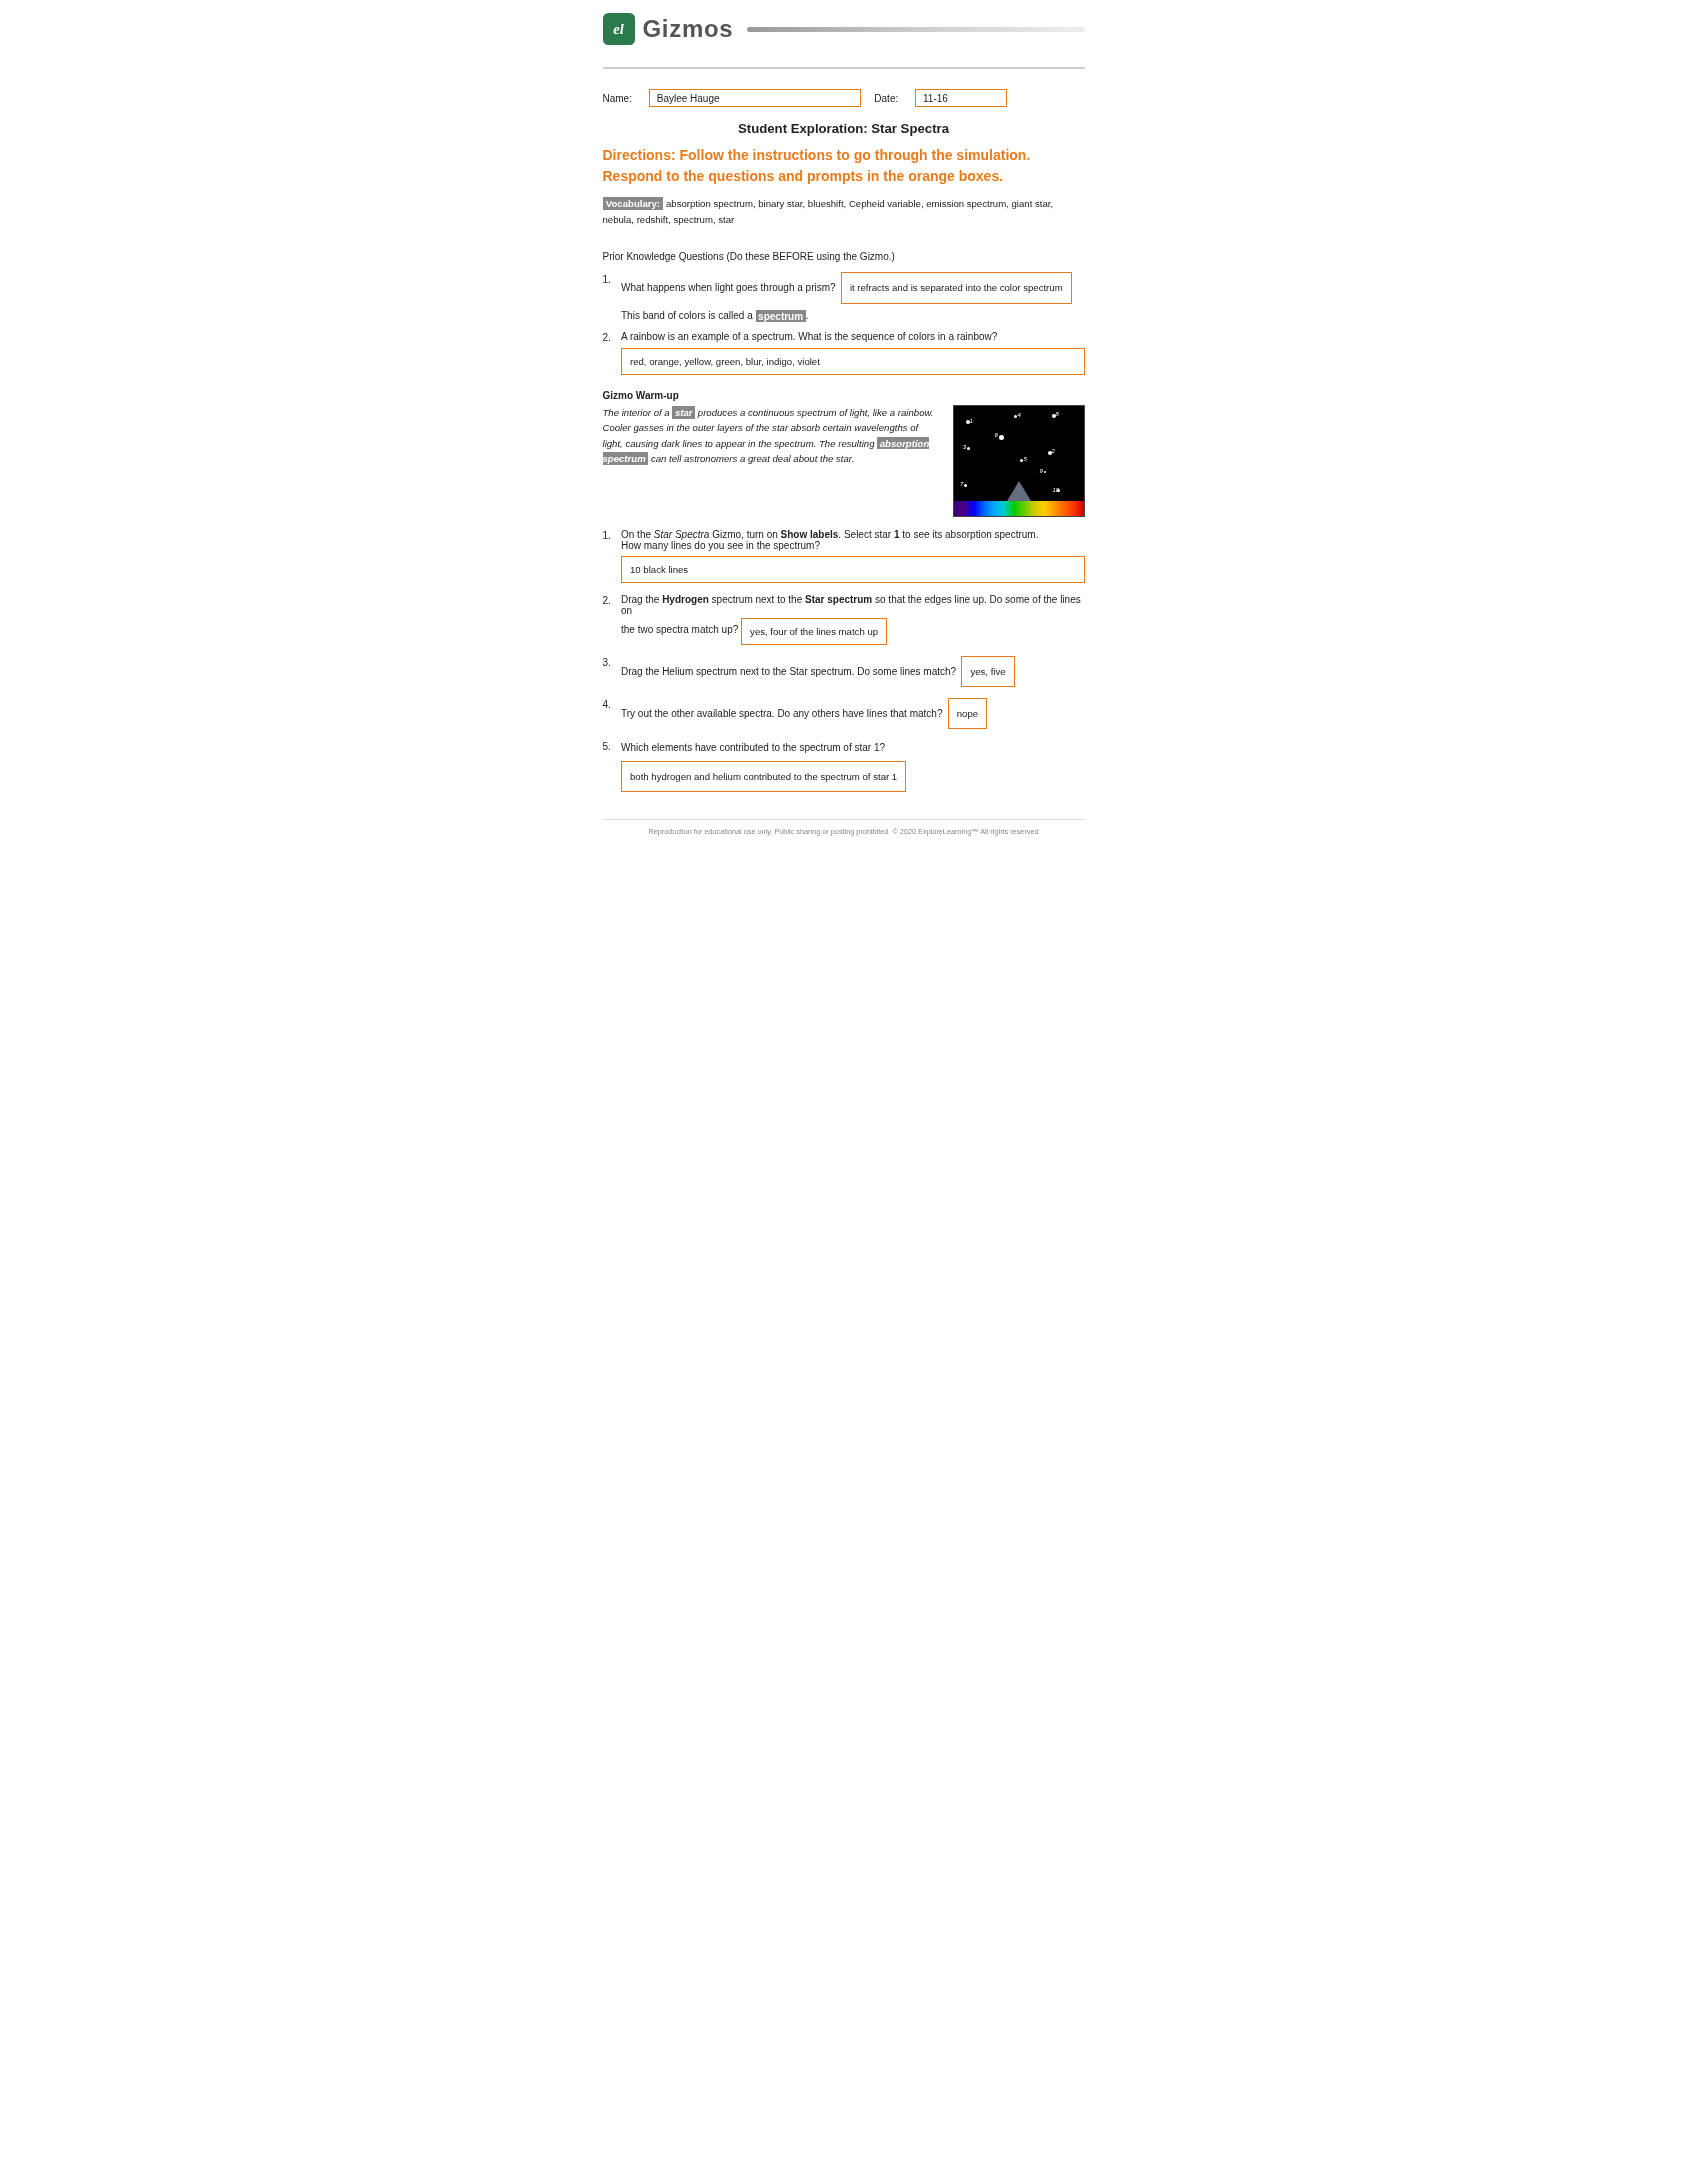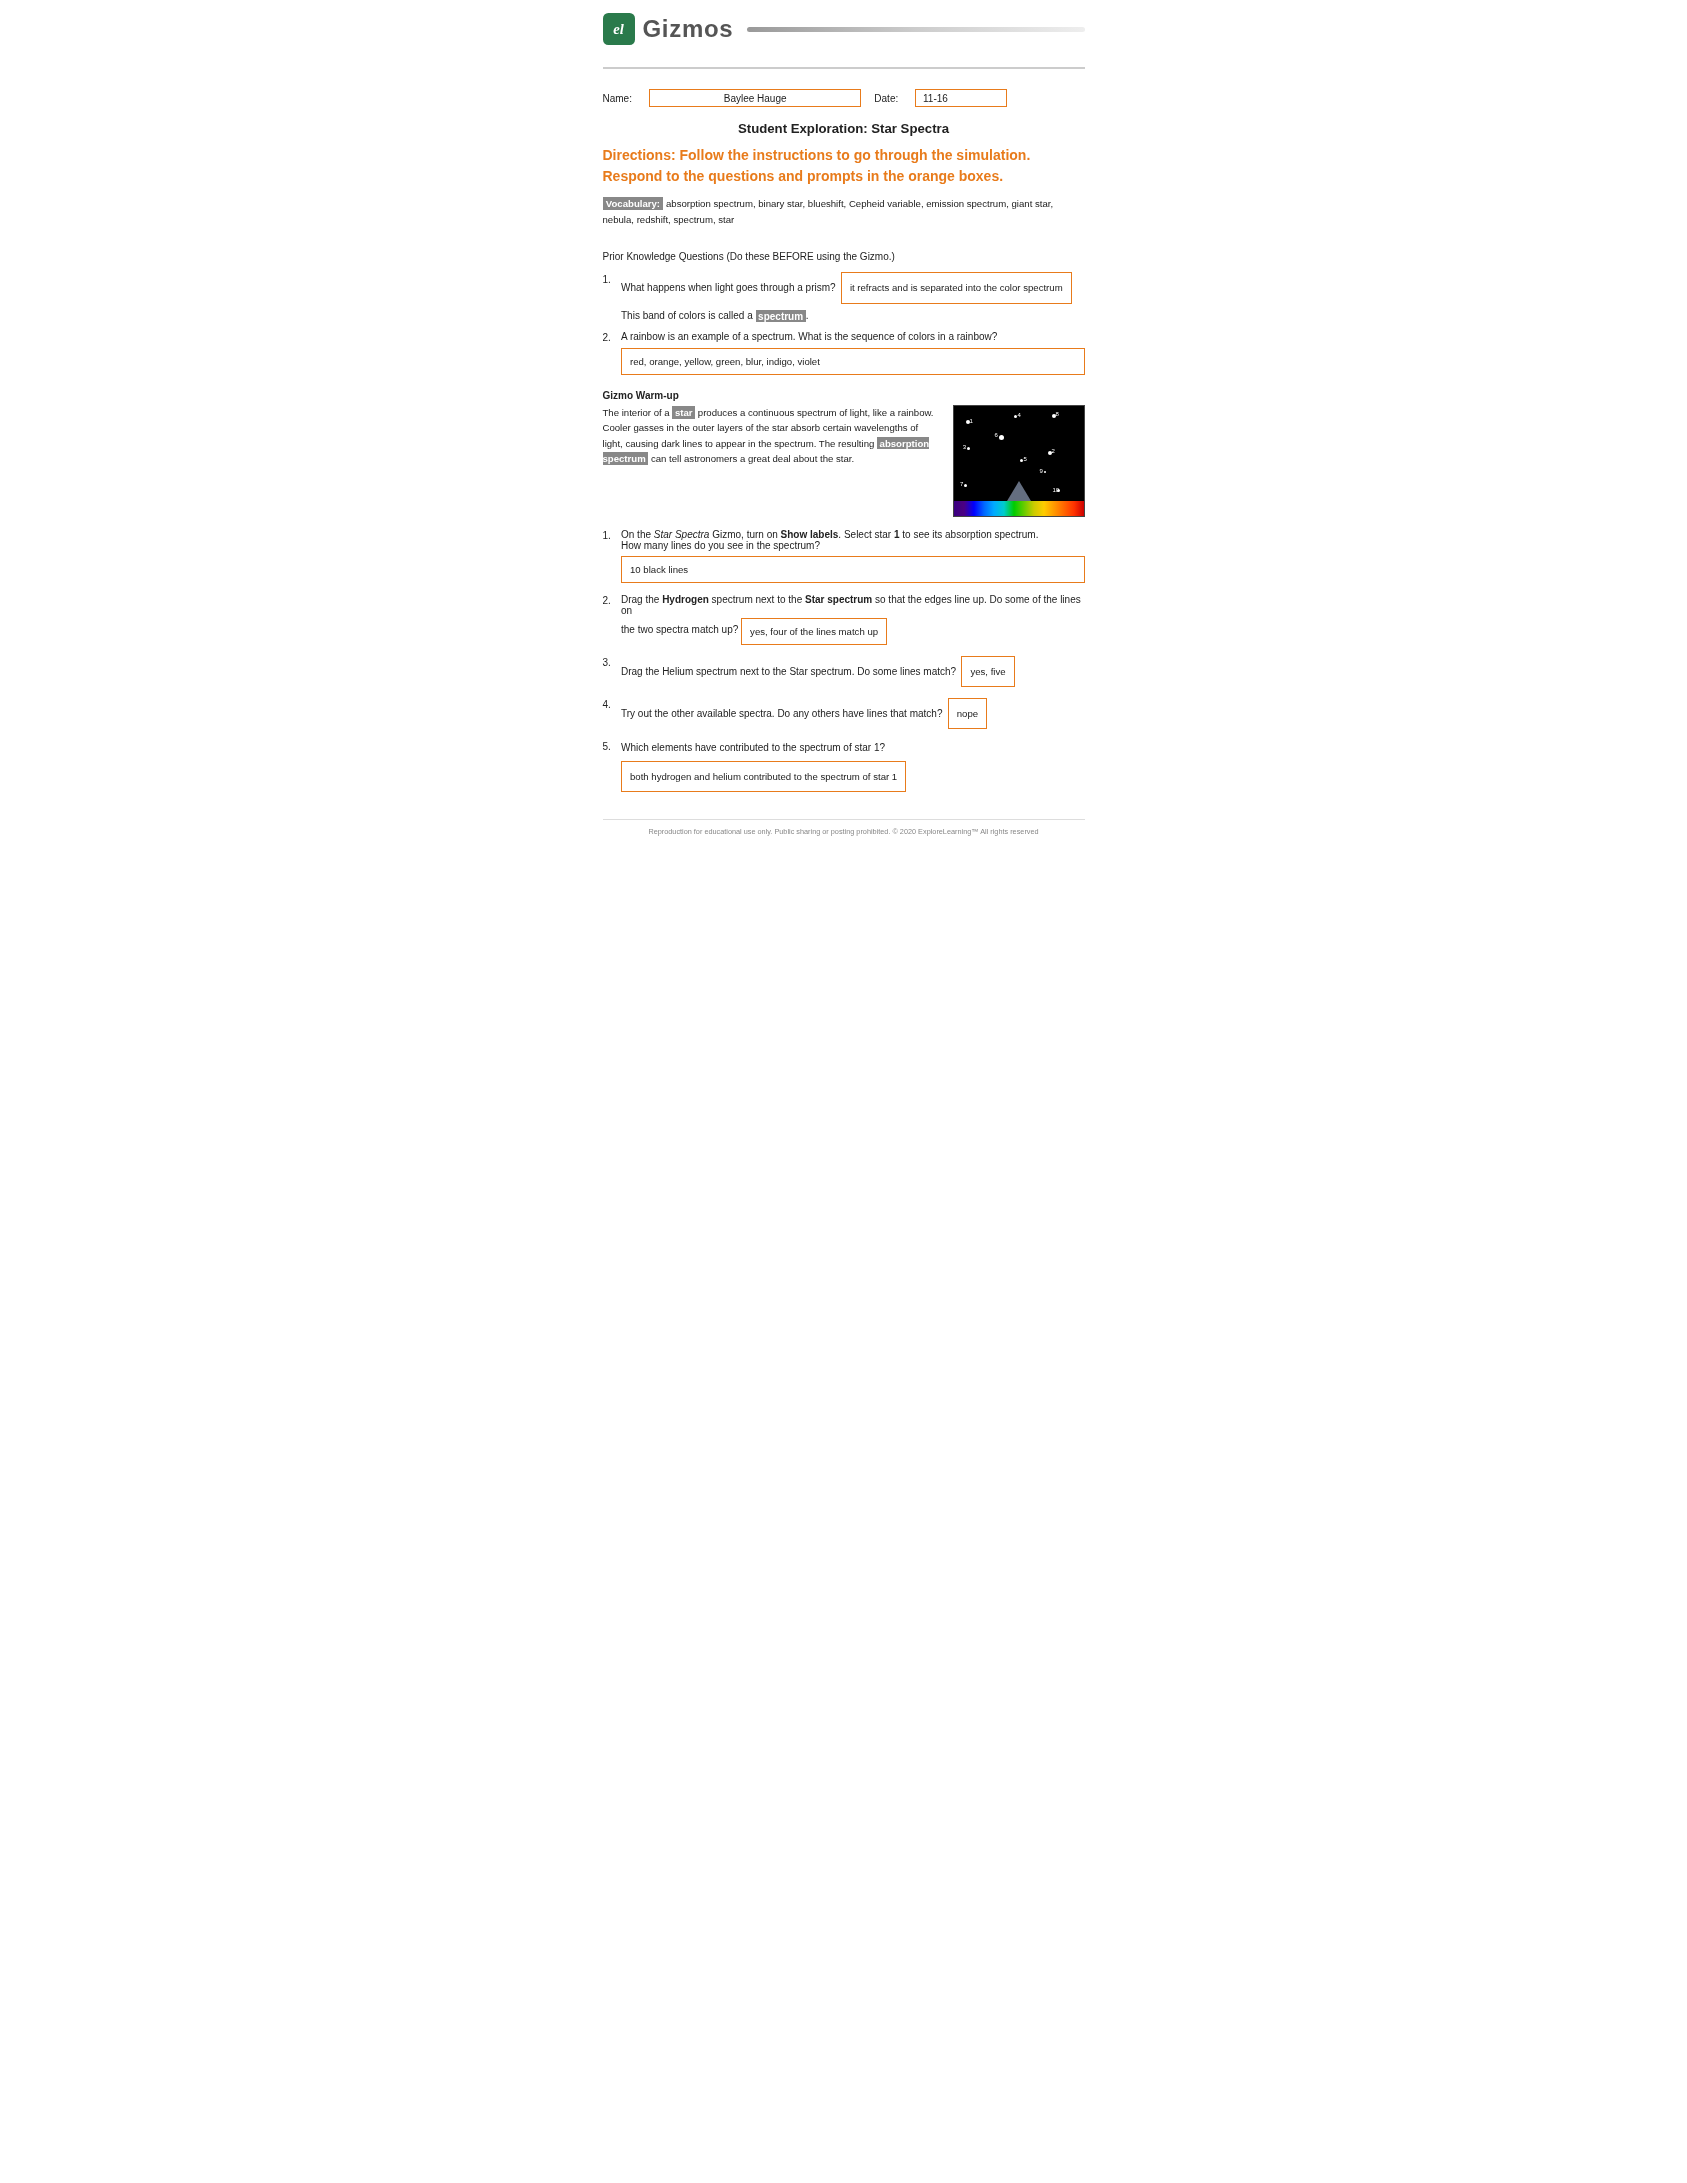--- a/index.html
+++ b/index.html
@@ -61,21 +61,20 @@
       margin-right: 4px;
     }
     .field-box {
       border: 1px solid #e87b1b;
       padding: 2.6px 6.6px;
       font-size: 10px;
       min-width: 53px;
     }
     .field-box.name-field {
       width: 212px;
-      text-align: center;
     }
     .field-box.date-field {
       width: 92px;
     }
     .page-title {
       text-align: center;
       font-size: 13.2px;
       font-weight: bold;
       margin-bottom: 9.3px;
     }
@@ -134,20 +133,21 @@
     }
     .section-header {
       font-size: 10px;
       font-weight: bold;
       margin-bottom: 4px;
     }
     .warmup-section {
       display: flex;
       gap: 13.2px;
       margin-bottom: 12px;
+      font-style: italic;
     }
     .warmup-text {
       flex: 1;
       font-size: 9.6px;
       line-height: 1.6;
     }
     .warmup-image {
       width: 132px;
       flex-shrink: 0;
     }

